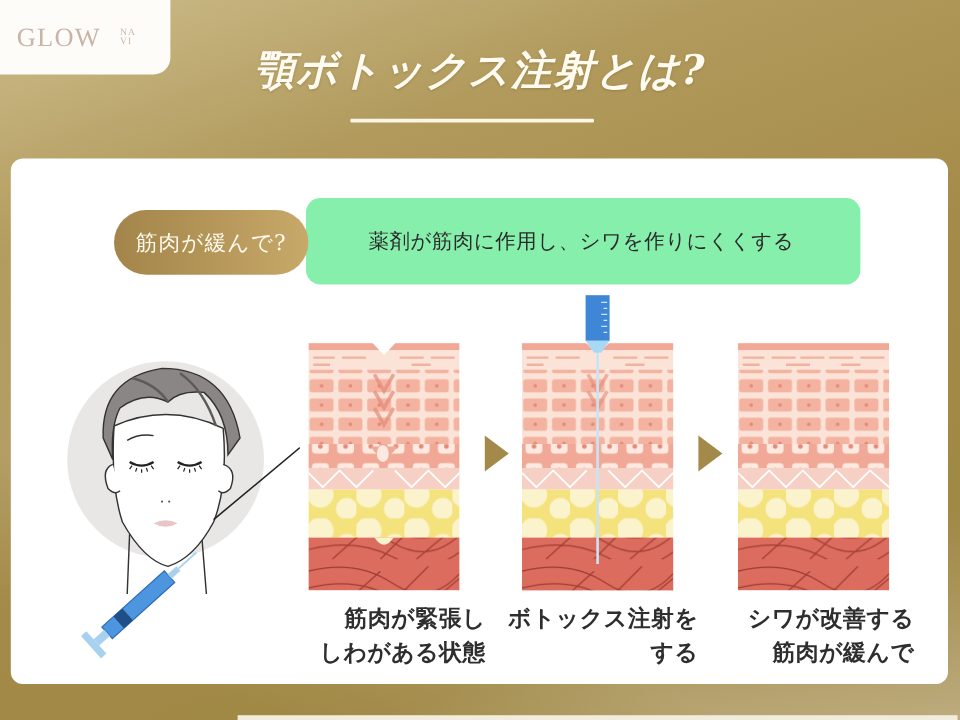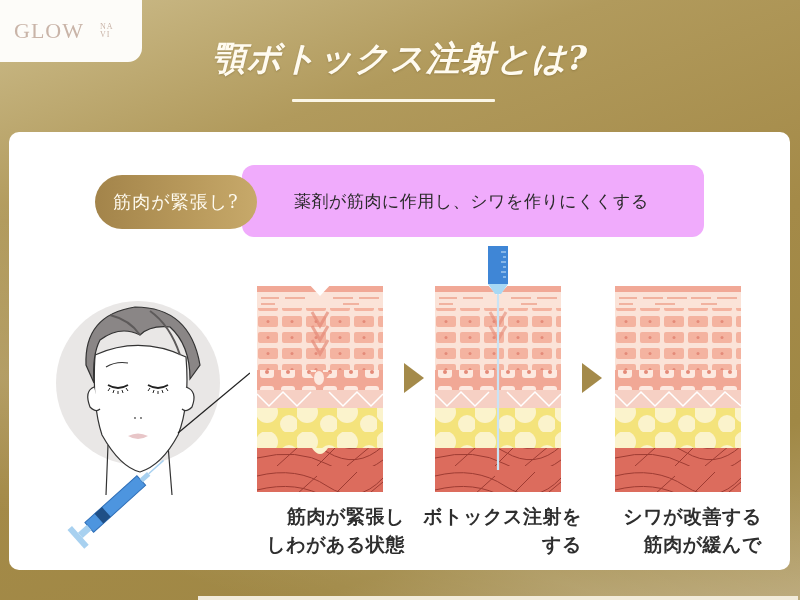--- a/index.html
+++ b/index.html
@@ -35,22 +35,22 @@
   }
   .title-rule {
     position: absolute; left: 292px; top: 99px; width: 203px; height: 3px;
     background: #fbf6e6; border-radius: 1px;
   }
   .card {
     position: absolute; left: 9px; top: 132px; width: 781px; height: 438px;
     background: #ffffff; border-radius: 10px;
   }
   .desc-box {
-    position: absolute; left: 242px; top: 165px; width: 462px; height: 72px;
-    background: #f0abfc; border-radius: 12px;
+    position: absolute; left: 255px; top: 165px; width: 462px; height: 72px;
+    background: #86efac; border-radius: 12px;
     display: flex; align-items: center; padding-left: 52px;
   }
   .desc-text { font-size: 17px; color: #2a2a2a; letter-spacing: 0.5px; }
   .pill {
     position: absolute; left: 95px; top: 175px; width: 162px; height: 54px;
     border-radius: 27px;
     background: linear-gradient(90deg, #a3844a 0%, #b99a5c 60%, #c7a96a 100%);
     display: flex; align-items: center; justify-content: center;
   }
   .pill-text { color: #fffbf0; font-size: 18px; letter-spacing: 1px; }
@@ -93,21 +93,21 @@
 
 <h1 class="title">顎ボトックス注射とは?</h1>
 <div class="title-rule"></div>
 
 <div class="card"></div>
 
 <div class="desc-box">
   <span class="desc-text">薬剤が筋肉に作用し、シワを作りにくくする</span>
 </div>
 <div class="pill">
-  <span class="pill-text">筋肉が緊張し?</span>
+  <span class="pill-text">筋肉が緩んで?</span>
 </div>
 
 <div class="face-wrap">
   <svg width="210" height="260" viewBox="0 0 210 260">
     <circle cx="98" cy="88" r="82" fill="#e9e7e6"></circle>
 
     <path d="M68 150 L66 200 M128 150 L132 200" stroke="#333" stroke-width="1.2" fill="none"></path>
 
     <path d="M55 60 Q52 110 62 140 Q80 172 100 177 Q122 170 138 140 Q150 110 146 62 Q100 40 55 60 Z" fill="#fff" stroke="#333" stroke-width="1.2"></path>
 

